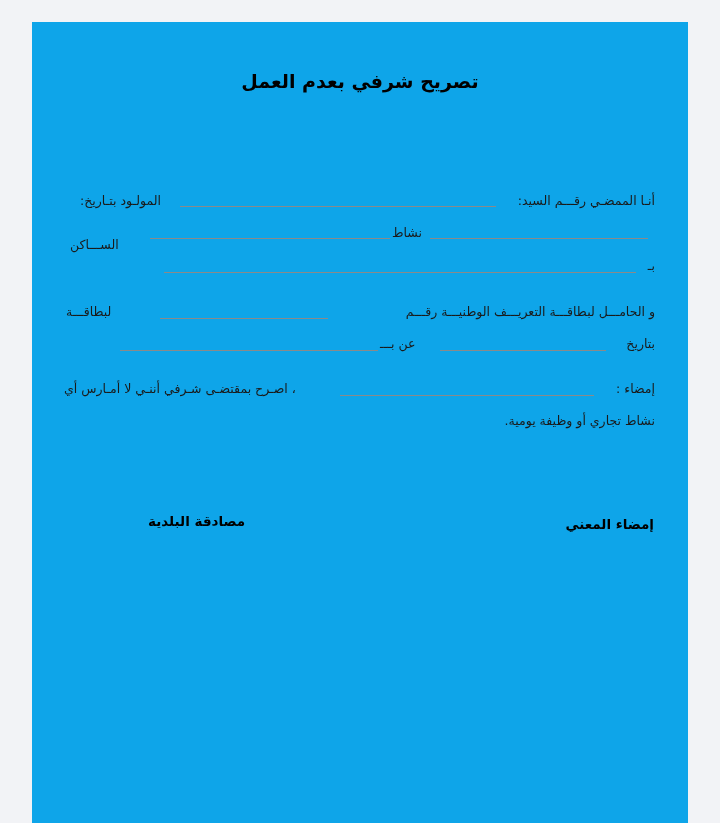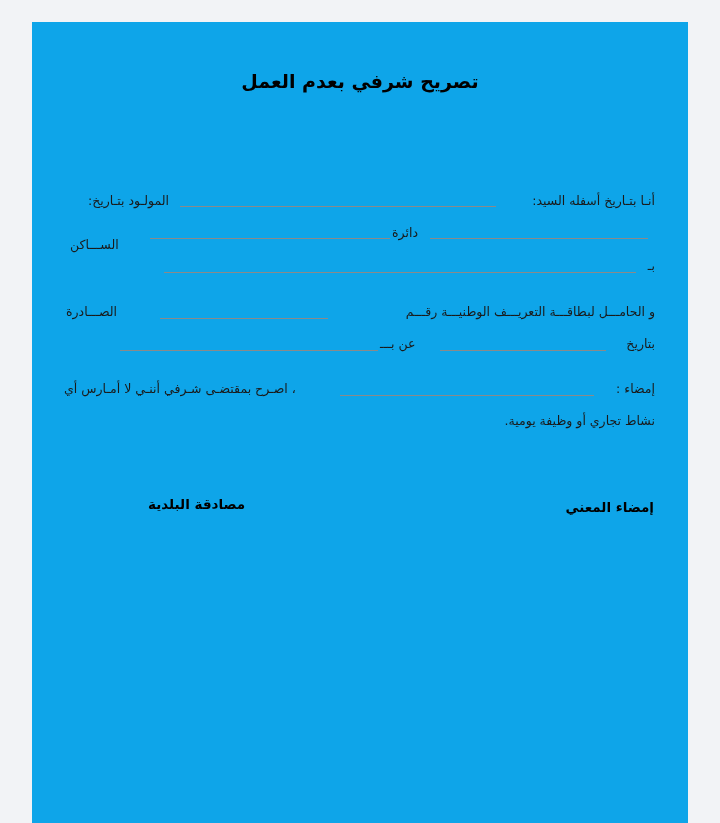--- a/index.html
+++ b/index.html
@@ -3,43 +3,43 @@
 <meta charset="utf-8">
 <style>
   html, body { margin:0; padding:0; }
   body { width:720px; height:823px; background:#f2f3f6; position:relative; overflow:hidden;
          font-family:"DejaVu Sans", "Liberation Sans", sans-serif; color:#111; }
   .page { position:absolute; left:32px; top:22px; width:656px; height:814px; background:#0ea5e9; }
   .t { position:absolute; direction:rtl; white-space:nowrap; font-size:12.5px; line-height:16px; color:#1a1a1a; }
   .title { position:absolute; top:48px; left:0; width:656px; text-align:center; direction:rtl;
            font-weight:bold; font-size:19px; color:#000; font-family:"DejaVu Sans", sans-serif; }
   .line { position:absolute; height:0; border-bottom:1px solid #8a8a8a; }
-  .bold { font-weight:bold; font-size:13.5px; color:#000; }
+  .bold { font-weight:bold; font-size:13.5px; color:#000;margin-top:17px; }
 </style>
 </head>
 <body>
 
 <div class="page">
   <div class="title">تصريح شرفي بعدم العمل</div>
 
-  <span class="t" style="right:33px; top:171px;">أنـا بتـاريخ أسفله السيد:</span>
+  <span class="t" style="right:33px; top:171px;">أنـا الممضـي رقـــم السيد:</span>
   <div class="line" style="left:148px; width:316px; top:184px;"></div>
-  <span class="t" style="left:48px; top:171px;margin-left:8px;">المولـود بتـاريخ:</span>
+  <span class="t" style="left:48px; top:171px;">المولـود بتـاريخ:</span>
 
   <div class="line" style="left:398px; width:218px; top:216px;"></div>
-  <span class="t" style="left:360px; top:203px;">دائرة</span>
+  <span class="t" style="left:360px; top:203px;">نشاط</span>
   <div class="line" style="left:118px; width:240px; top:216px;"></div>
   <span class="t" style="left:38px; top:203px;margin-top:12px;">الســـاكن</span>
 
   <span class="t" style="right:33px; top:236px;">بـ</span>
   <div class="line" style="left:132px; width:472px; top:250px;"></div>
 
   <span class="t" style="right:33px; top:282px;text-align:right;">و الحامـــل لبطاقـــة التعريـــف الوطنيـــة رقـــم</span>
   <div class="line" style="left:128px; width:168px; top:296px;"></div>
-  <span class="t" style="left:34px; top:282px;">الصـــادرة</span>
+  <span class="t" style="left:34px; top:282px;">لبطاقـــة</span>
 
   <span class="t" style="right:33px; top:314px;text-align:right;">بتاريخ</span>
   <div class="line" style="left:408px; width:166px; top:328px;"></div>
   <span class="t" style="left:348px; top:314px;">عن بـــ</span>
   <div class="line" style="left:88px; width:258px; top:328px;"></div>
 
   <span class="t" style="right:33px; top:359px;">إمضاء :</span>
   <div class="line" style="left:308px; width:254px; top:373px;"></div>
   <span class="t" style="right:33px; top:391px;">نشاط تجاري أو وظيفة يومية.</span>
 

